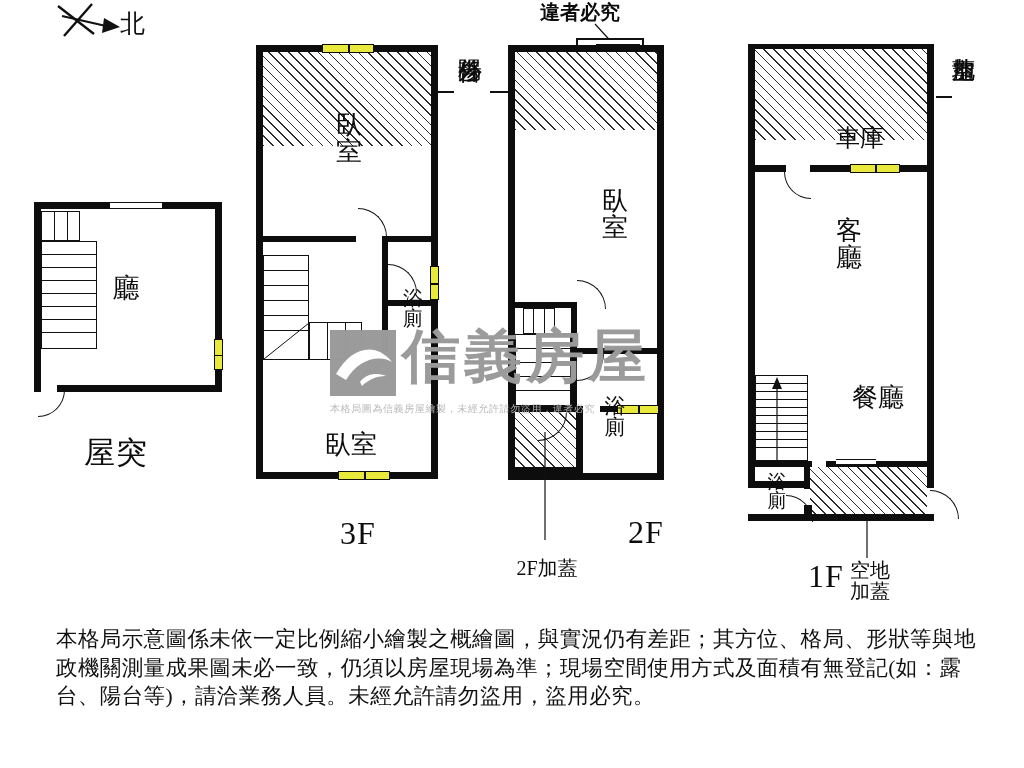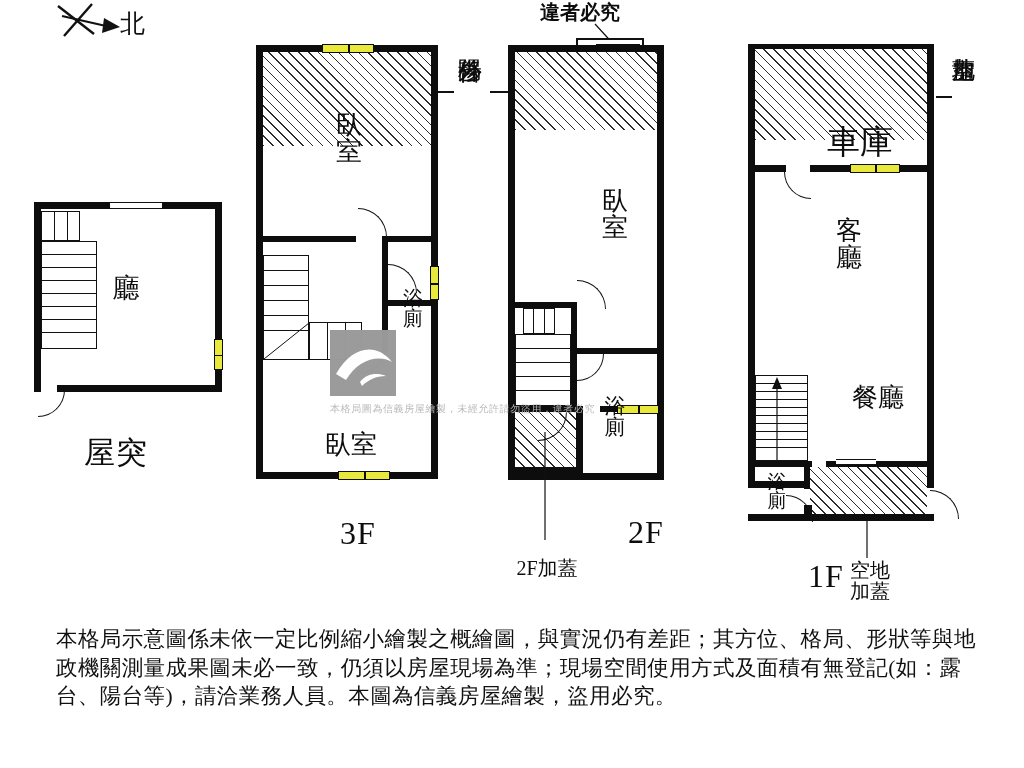--- a/index.html
+++ b/index.html
@@ -240,21 +240,21 @@
   <div class="wall" style="left:64px;top:461px;width:6px;height:28px;"></div>
   <div class="wall" style="left:64px;top:472px;width:6px;height:16px;"></div>
   <div class="door d-tr" style="left:44px;top:492px;width:26px;height:26px;opacity:0;"></div>
   <div class="door d-tr" style="left:46px;top:495px;width:26px;height:26px;"></div>
 
   <div class="hatch" style="left:70px;top:467px;width:117px;height:52px;"></div>
   <div class="wall" style="left:8px;top:514px;width:186px;height:7px;"></div>
   <div class="wall" style="left:64px;top:505px;width:8px;height:16px;"></div>
   <div class="door d-tr" style="left:190px;top:490px;width:28px;height:28px;"></div>
 
-  <div class="rl" style="left:72px;top:126px;width:96px;font-size:33px;">車庫</div>
+  <div class="rl" style="left:72px;top:126px;width:96px;font-size:24px;">車庫</div>
   <div class="rl" style="left:88px;top:218px;width:42px;font-size:26px;">客
 廳</div>
   <div class="rl" style="left:90px;top:385px;width:96px;font-size:26px;">餐廳</div>
   <div class="rl" style="left:22px;top:472px;width:30px;font-size:19px;">浴
 廁</div>
 
   <div class="flab" style="left:68px;top:558px;font-size:32px;">1F</div>
 
   <svg style="position:absolute;left:124px;top:520px;" width="6" height="40">
     <line x1="3" y1="0" x2="3" y2="38" stroke="#111" stroke-width="1.2"></line>
@@ -265,16 +265,17 @@
 
 <div class="leader" style="left:936px;top:96px;width:16px;height:1.6px;"></div>
 <div class="rl v" style="left:952px;top:40px;font-size:23px;">空地加蓋</div>
 
 <div id="wm">
   <svg width="372" height="70" viewBox="0 0 372 70">
     <rect x="0" y="0" width="66" height="66" fill="#9a9a9a"></rect>
     <path d="M6,44 C22,16 46,12 62,32 C48,24 28,30 16,50 Z" fill="#ffffff"></path>
     <path d="M30,52 C36,44 46,42 56,46 C46,46 38,50 32,56 Z" fill="#ffffff"></path>
   </svg>
+  <div style="position:absolute;left:72px;top:-2px;font-family:'Liberation Serif',serif;font-size:58px;color:#9a9a9a;letter-spacing:4px;line-height:1;font-weight:bold;">信義房屋</div>
   <div class="wmtext">本格局圖為信義房屋繪製，未經允許請勿盜用，違者必究</div>
 </div>
 
-<div id="disc">本格局示意圖係未依一定比例縮小繪製之概繪圖，與實況仍有差距；其方位、格局、形狀等與地政機關測量成果圖未必一致，仍須以房屋現場為準；現場空間使用方式及面積有無登記(如：露台、陽台等)，請洽業務人員。本圖為信義房屋繪製，盜用必究。</div>
+<div id="disc">本格局示意圖係未依一定比例縮小繪製之概繪圖，與實況仍有差距；其方位、格局、形狀等與地政機關測量成果圖未必一致，仍須以房屋現場為準；現場空間使用方式及面積有無登記(如：露台、陽台等)，請洽業務人員。未經允許請勿盜用，盜用必究。</div>
 
 </body></html>

